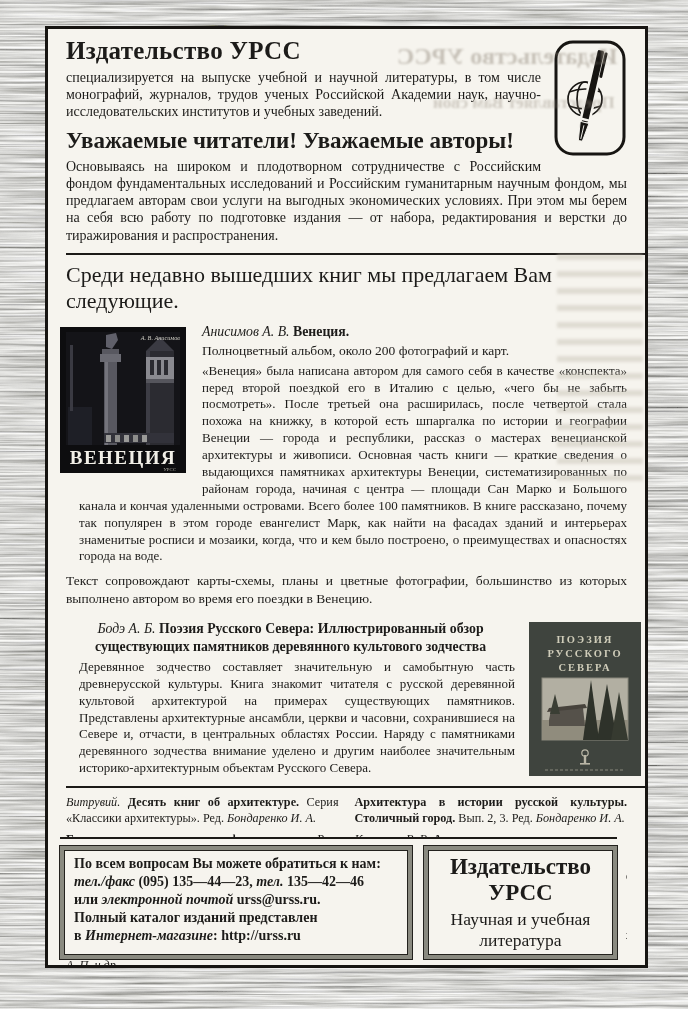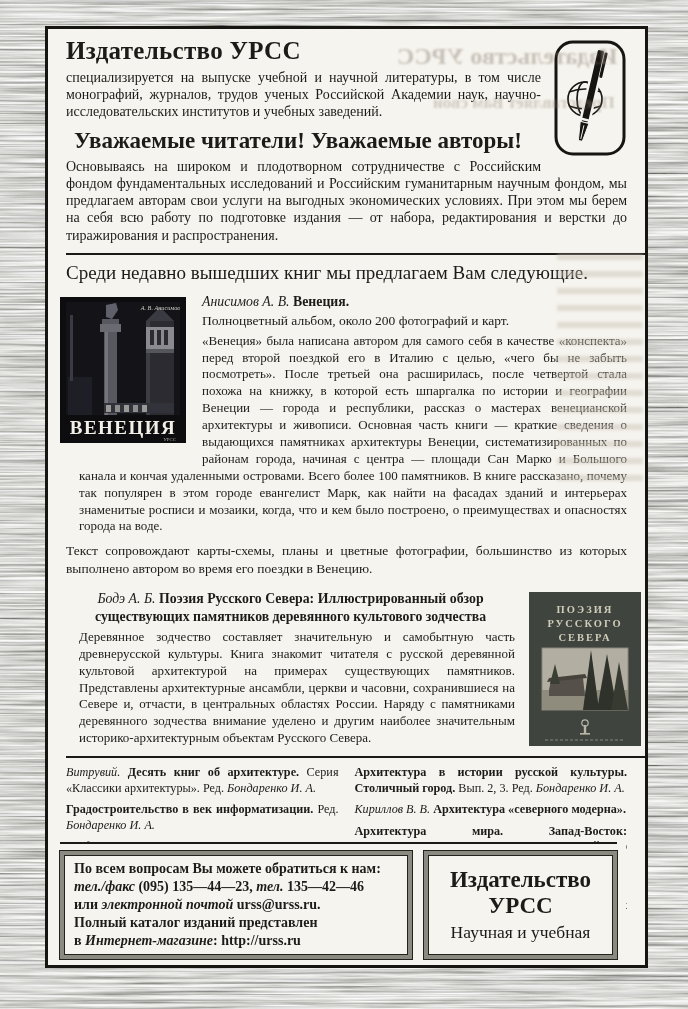--- a/index.html
+++ b/index.html
@@ -13,24 +13,24 @@
   .bleed{position:absolute;transform:scaleX(-1);color:#968d80;filter:blur(1.1px);
          font-weight:bold;white-space:nowrap;pointer-events:none;}
   .bleed-title{right:28px;top:14px;font-size:24px;opacity:.5;}
   .bleed-sub{right:30px;top:64px;font-size:17px;opacity:.42;}
   .bleed-bars{position:absolute;right:2px;top:225px;width:86px;opacity:.5;pointer-events:none;}
   .bleed-bars div{height:6px;margin-bottom:11px;background:#c9c4b8;filter:blur(1.5px);}
   
   .logo-box{float:right;width:74px;height:118px;margin:4px 0 6px 12px;}
   h1.pub-title{font-size:25px;margin:2px 0 4px 0;letter-spacing:.3px;}
   .pub-desc{font-size:14px;line-height:1.22;margin:0 0 6px 0;text-align:justify;}
-  h2.appeal{font-size:23px;margin:8px 0 4px 8px;}
+  h2.appeal{font-size:23px;margin:8px 0 4px 0;}
   .appeal-body{font-size:14px;line-height:1.22;text-align:justify;margin:0;}
   hr.rule{border:none;border-top:2px solid #1c1a17;margin:9px -18px 7px 0;}
-  .intro{font-size:19px;margin:2px 0 9px 0;}
+  .intro{font-size:22px;margin:2px 0 9px 0;}
   
   .cover-venice{float:left;width:126px;height:166px;margin:3px 16px 4px -6px;}
   .book-head{font-size:13.8px;margin:10px 0 3px 0;}
   .book-sub{font-size:13.5px;margin:0 0 4px 0;}
   .book-par{font-size:13px;line-height:1.3;text-align:justify;margin:0 0 2px 13px;}
   .footnote{font-size:13.5px;line-height:1.3;text-align:justify;margin:7px 0 0 0;}
   .it{font-style:italic;}
   
   .book2{margin-top:13px;}
   .cover-poetry{float:right;width:100px;height:154px;margin:2px -2px 4px 14px;}
@@ -227,18 +227,19 @@
         <div class="contact-box box3d">
           <p class="ln">По всем вопросам Вы можете обратиться к нам:</p>
           <p class="ln"><span class="it">тел./факс </span><span>(095) 135—44—23, </span><span class="it">тел. </span><span>135—42—46</span></p>
           <p class="ln"><span>или </span><span class="it">электронной почтой </span><span>urss@urss.ru.</span></p>
           <p class="ln">Полный каталог изданий представлен</p>
           <p class="ln"><span>в </span><span class="it">Интернет-магазине</span><span>: http://urss.ru</span></p>
         </div>
         <div class="brand-box box3d">
           <p class="brand-title">Издательство УРСС</p>
           <p class="brand-sub">Научная и учебная</p>
+          <p class="brand-sub">литература</p>
         </div>
       </div>
     </div>
 
   </div>
 </div>
 
 </body></html>

